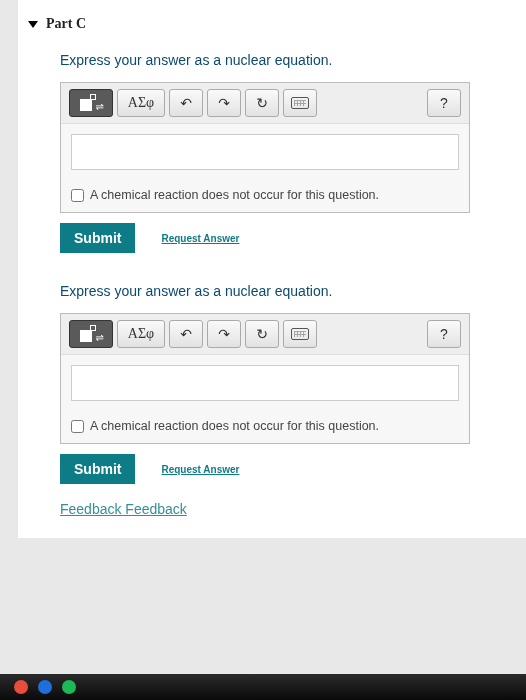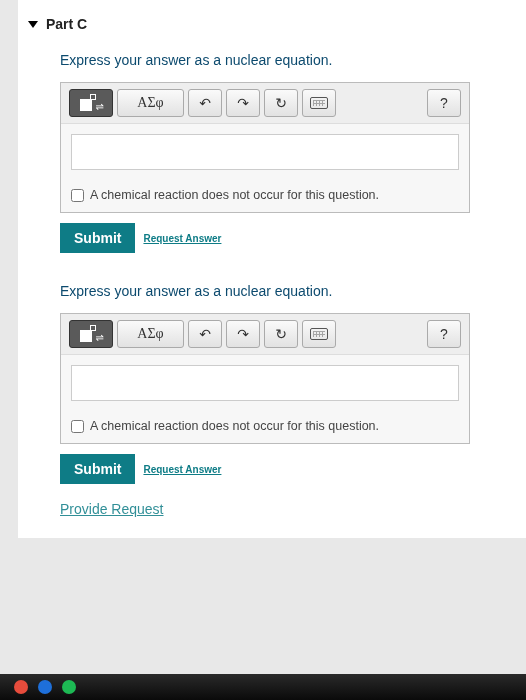--- a/index.html
+++ b/index.html
@@ -14,20 +14,21 @@
     .content {
       background: #fff;
       margin-left: 18px;
       padding: 10px 0 20px 0;
     }
     .part-header {
       display: flex;
       align-items: center;
       padding: 6px 10px;
       gap: 8px;
+      font-family: Liberation Serif, serif;
     }
     .caret {
       width: 0; height: 0;
       border-left: 5px solid transparent;
       border-right: 5px solid transparent;
       border-top: 7px solid #000;
     }
     .part-title {
       font-weight: bold;
       font-size: 14px;
@@ -76,21 +77,21 @@
       cursor: pointer;
       padding: 0 6px;
     }
     .tool-btn.dark {
       background: #5a5a5a;
       color: #fff;
       border: 1px solid #333;
       width: 44px;
     }
     .tool-btn.greek {
-      width: 67px;
+      width: 48px;
       font-family: "Times New Roman", serif;
     }
     .template-icon {
       position: relative;
       width: 22px; height: 16px;
     }
     .template-icon .bigsq {
       position: absolute; left: 0; bottom: 0;
       width: 12px; height: 12px;
       background: #fff; border: 1px solid #fff;
@@ -118,21 +119,21 @@
       align-items: center;
       gap: 6px;
       padding: 8px 10px 10px 10px;
       font-size: 12.5px;
       color: #444;
     }
     .checkbox-row input { width: 13px; height: 13px; }
     .action-row {
       display: flex;
       align-items: center;
-      gap: 8px;
+      gap: 26px;
       margin-top: 10px;
       margin-bottom: 6px;
     }
     .submit-btn {
       background: #0e7c86;
       color: #fff;
       border: none;
       padding: 7px 14px;
       font-size: 14px;
       font-weight: bold;
@@ -264,20 +265,20 @@
         <span>A chemical reaction does not occur for this question.</span>
       </label>
     </div>
 
     <div class="action-row">
       <button class="submit-btn">Submit</button>
       <a class="request-link">Request Answer</a>
     </div>
   </div>
 
-  <a class="feedback-link">Provide Request</a>
+  <a class="feedback-link">Feedback Feedback</a>
 </div>
 
 <div class="taskbar">
   <span class="tb-circle" style="background:#e74c3c"></span>
   <span class="tb-circle" style="background:#1e6fd9"></span>
   <span class="tb-circle" style="background:#1db954"></span>
 </div>
 
 </body></html>

